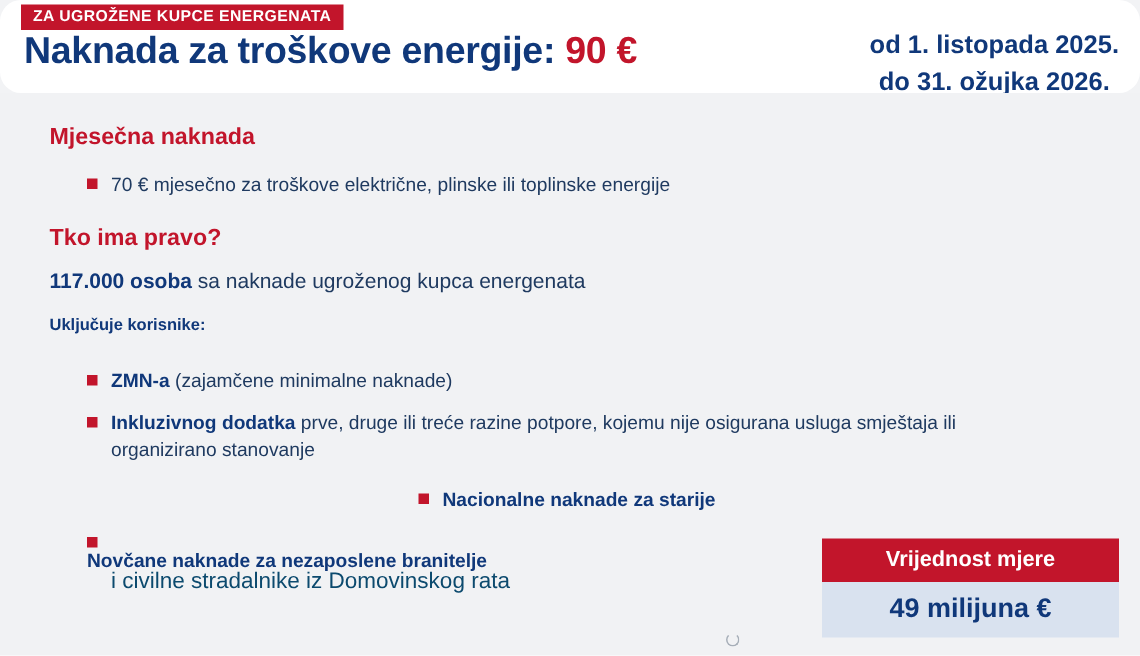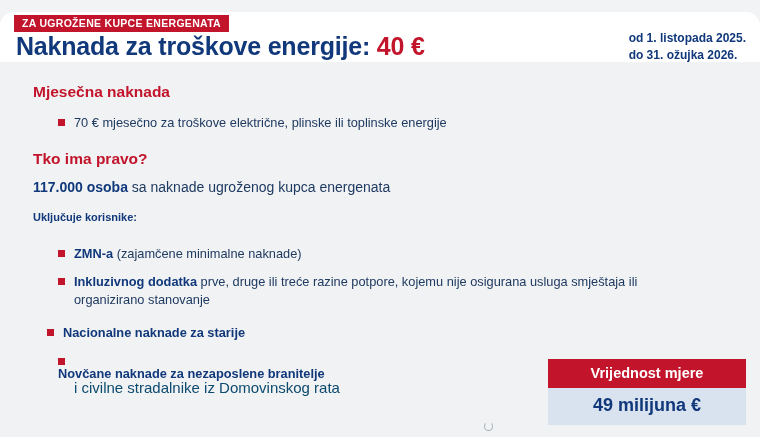--- a/index.html
+++ b/index.html
@@ -11,21 +11,21 @@
   }
   #slide {
     position: relative;
     width: 760px; height: 437px;
     background: #f2f3f5;
   }
 
   
   .header {
     position: absolute;
-    left: 0; top: 12px;
+    left: 0; top: 0;
     width: 760px; height: 62px;
     background: #ffffff;
     border-radius: 14px;
   }
   .eyebrow {
     position: absolute;
     left: 14px; top: 3px;
     background: #c2152b;
     color: #ffffff;
     font-size: 10.5px;
@@ -43,23 +43,23 @@
     color: #10387a;
     white-space: nowrap;
     letter-spacing: -0.2px;
   }
   .headline .amount {
     color: #c2152b;
   }
   .daterange {
     position: absolute;
     right: 14px; top: 18px;
-    text-align: left;
-    color: #10387a;
-    font-size: 12px;
+    text-align: center;
+    color: #10387a;
+    font-size: 17px;
     font-weight: bold;
     line-height: 1.45;
     white-space: nowrap;
   }
 
   
   .body {
     position: absolute;
     left: 0; top: 62px;
     width: 760px; height: 375px;
@@ -107,21 +107,21 @@
   .includes {
     position: absolute;
     left: 33px; top: 149px;
     color: #10387a;
     font-size: 11px;
     font-weight: bold;
   }
 
   .b2 { left: 58px; top: 183px; width: 640px; }
   .b3 { left: 58px; top: 211px; width: 640px; }
-  .b4 { left: 47px; top: 262px; width: 640px; }
+  .b4 { left: 58px; top: 262px; width: 640px; justify-content: center; }
   .b5 { left: 58px; top: 291px; width: 640px; flex-direction: column; }
 
   .subnote {
     position: absolute;
     left: 74px; top: 317px;
     color: #0c4a6e;
     font-size: 15px;
   }
 
   
@@ -160,21 +160,21 @@
 </style>
 </head>
 <body>
 
 <div id="slide">
 
   <div class="header">
     <div class="eyebrow">ZA UGROŽENE KUPCE ENERGENATA</div>
     <div class="headline">
       <span>Naknada za troškove energije:</span>
-      <span class="amount">40 €</span>
+      <span class="amount">90 €</span>
     </div>
     <div class="daterange">
       <div>od 1. listopada 2025.</div>
       <div>do 31. ožujka 2026.</div>
     </div>
   </div>
 
   <div class="body">
 
     <div class="section-title s1">Mjesečna naknada</div>

